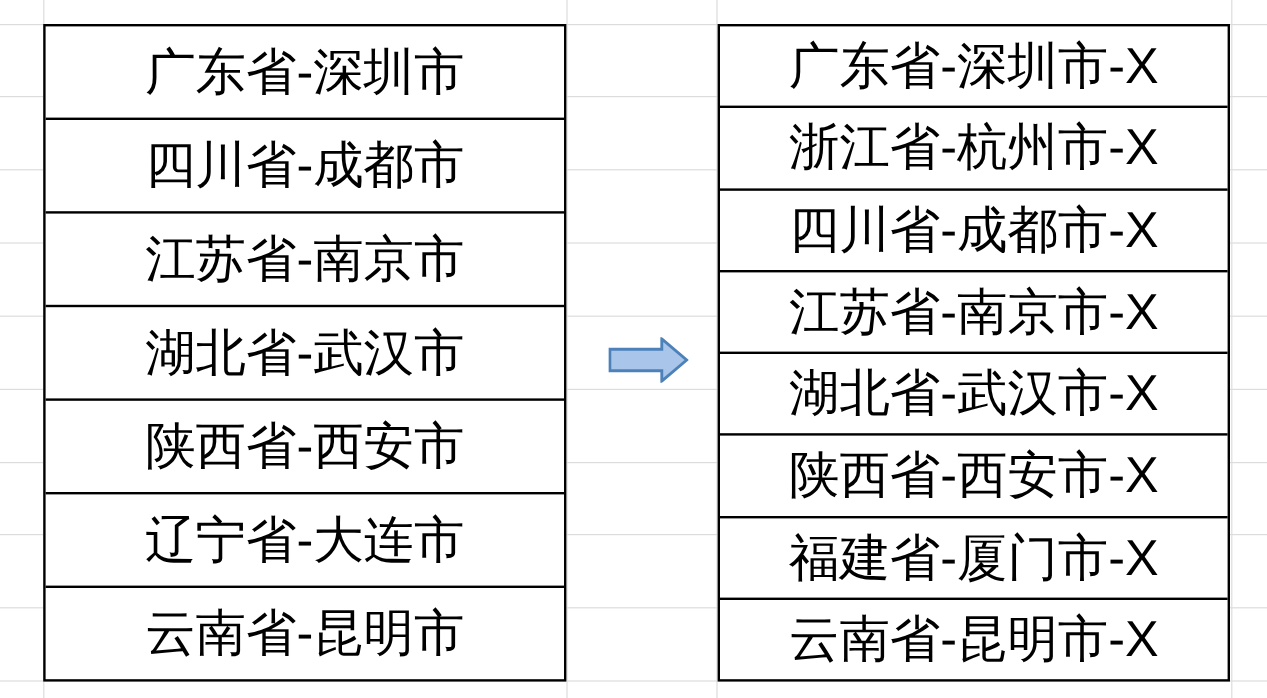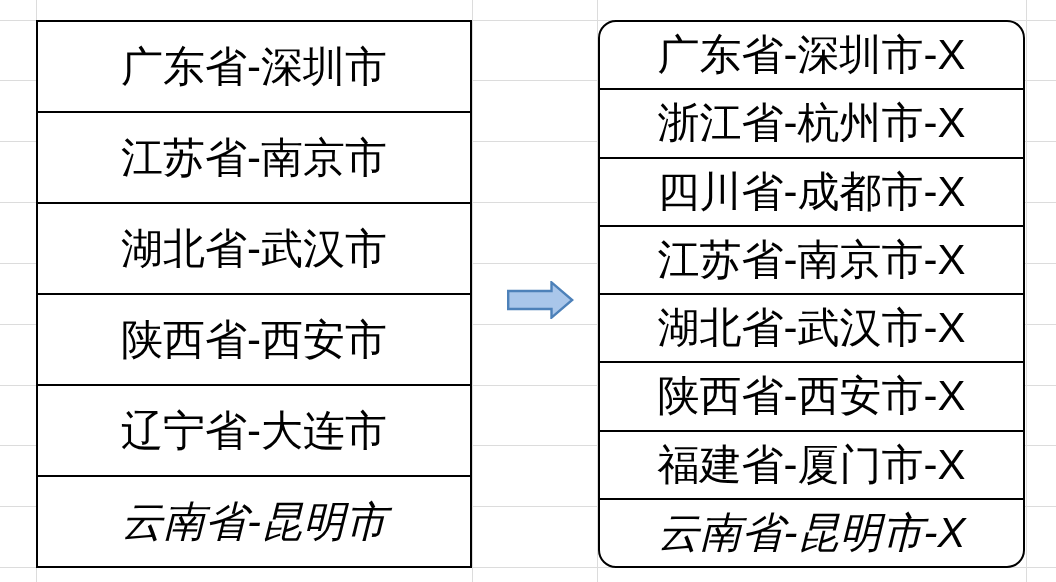--- a/index.html
+++ b/index.html
@@ -35,34 +35,34 @@
     position: absolute;
     top: 20px;
     height: 548px;
     box-sizing: border-box;
     display: flex;
     flex-direction: column;
     border: 2px solid #000000;
     background: #ffffff;
   }
   #source-table { left: 36px;  width: 436px; }
-  #result-table { left: 598px; width: 427px; border-radius: 18px; }
+  #result-table { left: 598px; width: 427px; }
   .cell {
     flex: 1 1 0;
     display: flex;
     align-items: center;
     justify-content: center;
     font-size: 42px;
     line-height: 1;
     color: #000000;
     border-bottom: 2px solid #000000;
     white-space: nowrap;
     overflow: hidden;
   }
-  .cell:last-child { border-bottom: none; font-style: italic; }
+  .cell:last-child { border-bottom: none; }
   
   #transform-arrow {
     position: absolute;
     left: 507px;
     top: 281px;
     width: 67px;
     height: 38px;
   }
 </style>
 </head>
@@ -82,20 +82,21 @@
       <div class="hline" style="top: 262.9px;"></div>
       <div class="hline" style="top: 323.75px;"></div>
       <div class="hline" style="top: 384.6px;"></div>
       <div class="hline" style="top: 445.45px;"></div>
       <div class="hline" style="top: 506.3px;"></div>
       <div class="hline" style="top: 567.15px;"></div>
     </div>
 
   <div id="source-table" class="range-table">
       <div class="cell">广东省-深圳市</div>
+      <div class="cell">四川省-成都市</div>
       <div class="cell">江苏省-南京市</div>
       <div class="cell">湖北省-武汉市</div>
       <div class="cell">陕西省-西安市</div>
       <div class="cell">辽宁省-大连市</div>
       <div class="cell">云南省-昆明市</div>
     </div>
 
   <div id="result-table" class="range-table">
       <div class="cell">广东省-深圳市-X</div>
       <div class="cell">浙江省-杭州市-X</div>

